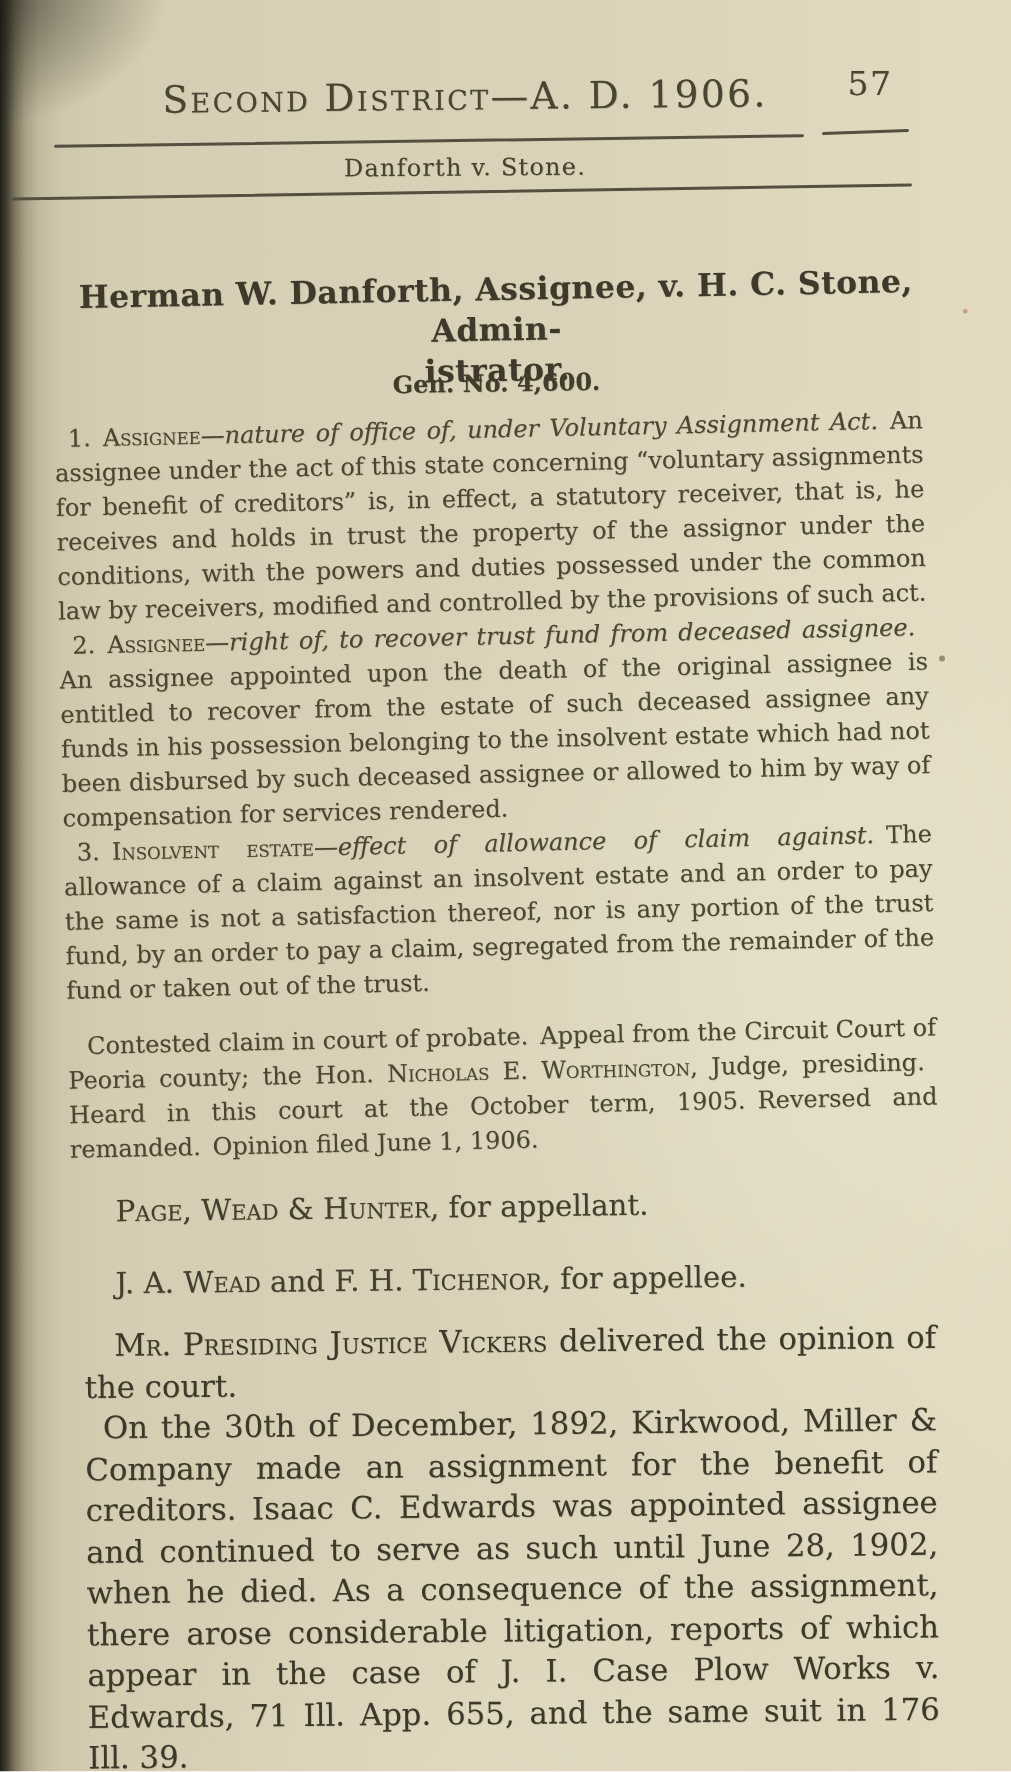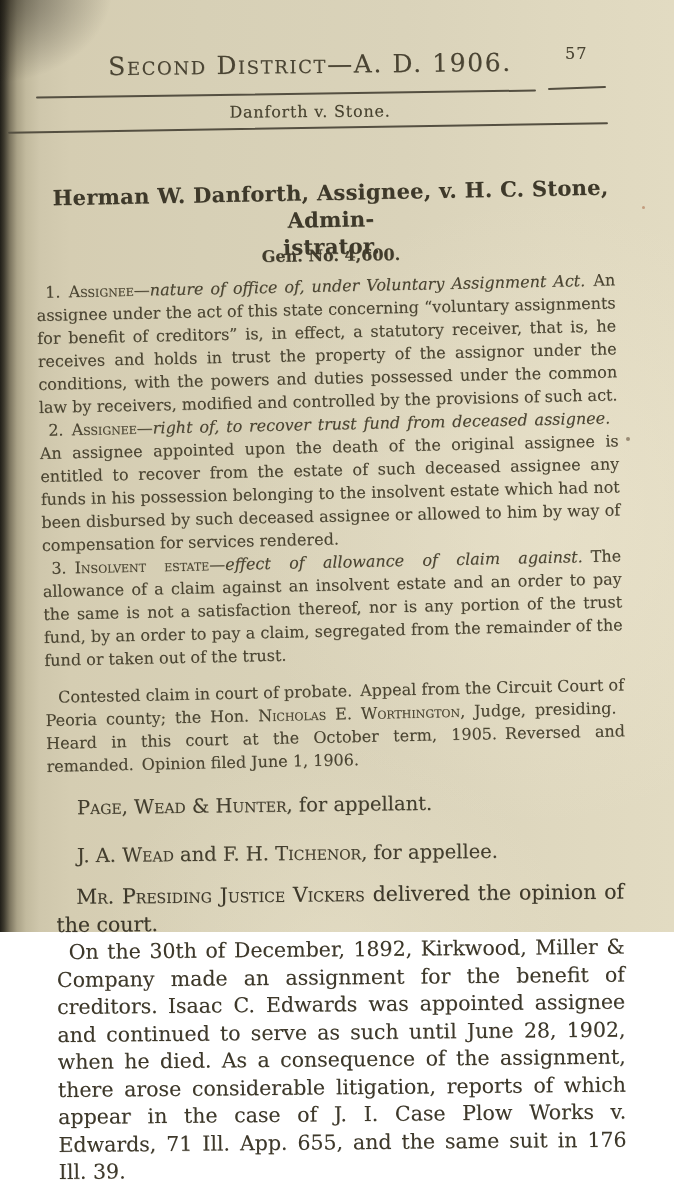--- a/index.html
+++ b/index.html
@@ -3,42 +3,42 @@
 <meta charset="utf-8">
 <style>
   * { box-sizing: border-box; }
   html, body { margin: 0; padding: 0; }
   body {
     width: 674px; height: 1181px; overflow: hidden;
     font-family: "DejaVu Serif", "Liberation Serif", serif;
     color: #433e2f;
   }
   .page {
-    position: relative; width: 674px; height: 932px;
+    position: relative; width: 674px; height: 1181px;
     text-shadow: 0.3px 0.3px 0.6px rgba(62,57,42,0.35);
     background:
       radial-gradient(170px 130px at -10px -10px, rgba(28,25,18,0.62), rgba(28,25,18,0) 72%),
       radial-gradient(60% 45% at 80% 55%, rgba(240,233,211,0.45), rgba(240,233,211,0) 75%),
       radial-gradient(45% 30% at 50% 103%, rgba(238,231,208,0.40), rgba(238,231,208,0) 78%),
       linear-gradient(90deg, #201e18 0px, #3f3b2f 4px, #7d7660 10px, #aaa287 17px,
         #c2ba9e 26px, #cfc7ac 40px, #d5cdb2 70px, #d7d0b6 30%, #dad3ba 60%,
         #dfd8bf 82%, #e2dbc2 100%);
   }
   .sc, .run-sc { font-variant: small-caps; }
   .run-it { font-style: italic; }
   .run-plain { font-style: normal; }
 
   .rh-title {
     position: absolute; top: 50px; left: 95px; width: 430px;
     text-align: center; font-size: 25px; letter-spacing: 1.6px;
     color: #4a4433; transform: rotate(-0.6deg);
   }
   .rh-page {
     position: absolute; top: 44px; left: 565px;
-    font-size: 16px; color: #4a4433; letter-spacing: 1px;
+    font-size: 22px; color: #4a4433; letter-spacing: 1px;
   }
   .rule { position: absolute; height: 2px; background: #544f41; border-radius: 1px; }
   .rule-a { top: 93px; left: 36px; width: 500px; transform: rotate(-0.8deg); }
   .rule-b { top: 87px; left: 548px; width: 58px; transform: rotate(-2.2deg); }
   .rule-c { top: 127px; left: 8px;  width: 600px; transform: rotate(-0.9deg); }
 
   .running-case {
     position: absolute; top: 102px; left: 60px; width: 500px;
     text-align: center; font-size: 16px; letter-spacing: 0.8px;
     color: #47422f; transform: rotate(-0.4deg);

